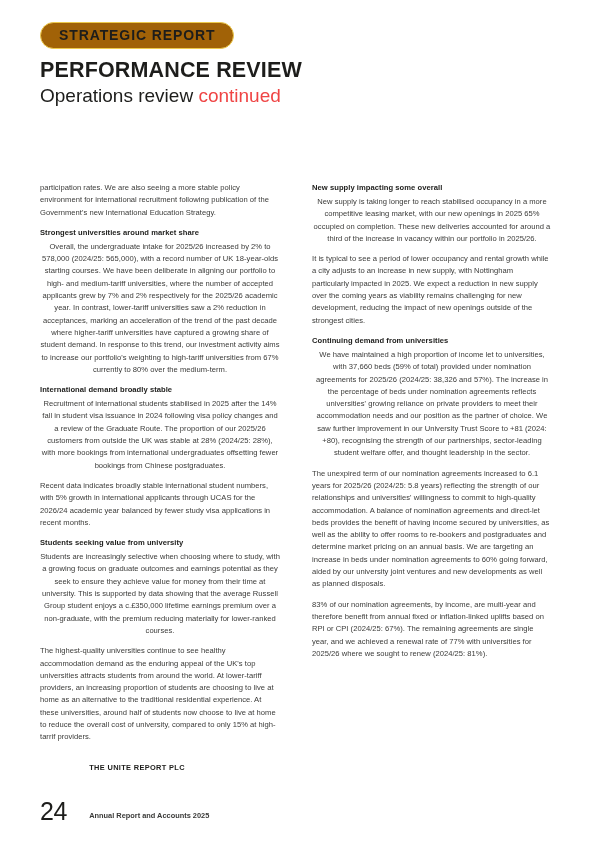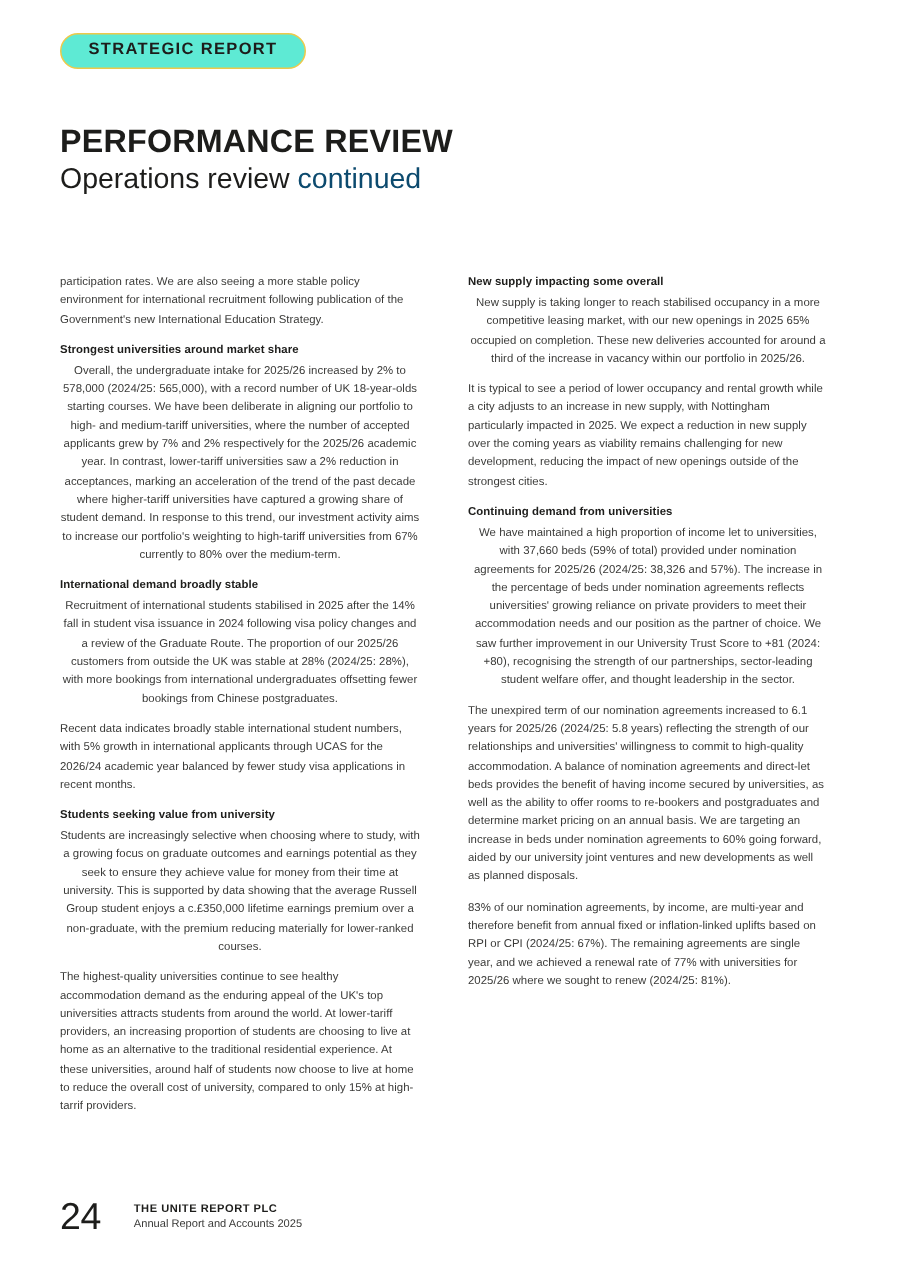--- a/index.html
+++ b/index.html
@@ -26,51 +26,51 @@
   .badge-wrap {
     position: absolute;
     left: 40px;
     top: 22px;
   }
   .badge {
     display: inline-block;
     border: 1.6px solid #EDC94A;
     border-radius: 999px;
     padding: 5px 18px 6px 18px;
-    font-size: 11px;
+    font-size: 14px;
     font-weight: bold;
     letter-spacing: 0.9px;
     color: #1d1d1b;
     line-height: 1;
-    background: #5eead4;
+    background: #a16207;
   }
 
   
   .title-block {
     position: absolute;
     left: 40px;
-    top: 82px;
+    top: 58px;
   }
   .title-main {
     font-size: 21.5px;
     font-weight: bold;
     letter-spacing: 0.15px;
     color: #1d1d1b;
     line-height: 1.12;
     margin: 0;
   }
   .title-sub {
     font-size: 19px;
     font-weight: normal;
     color: #1d1d1b;
     line-height: 1.2;
     margin: 3px 0 0 0;
   }
   .title-sub .cont {
-    color: #0c4a6e;
+    color: #ef4444;
   }
 
   
   .columns {
     position: absolute;
     left: 40px;
     top: 182px;
     width: 520px;
     display: flex;
     gap: 32px;
@@ -127,23 +127,24 @@
   }
   .footer-company {
     font-size: 7.4px;
     font-weight: bold;
     letter-spacing: 0.35px;
     color: #1d1d1b;
     line-height: 1.45;
   }
   .footer-report {
     font-size: 7.4px;
-    font-weight: normal;
+    font-weight: bold;
     color: #3a3a38;
     line-height: 1.45;
+    margin-top: 38px;
   }
 </style>
 </head>
 <body>
 
 <div class="page">
 
   <div class="badge-wrap">
     <span class="badge">STRATEGIC REPORT</span>
   </div>

